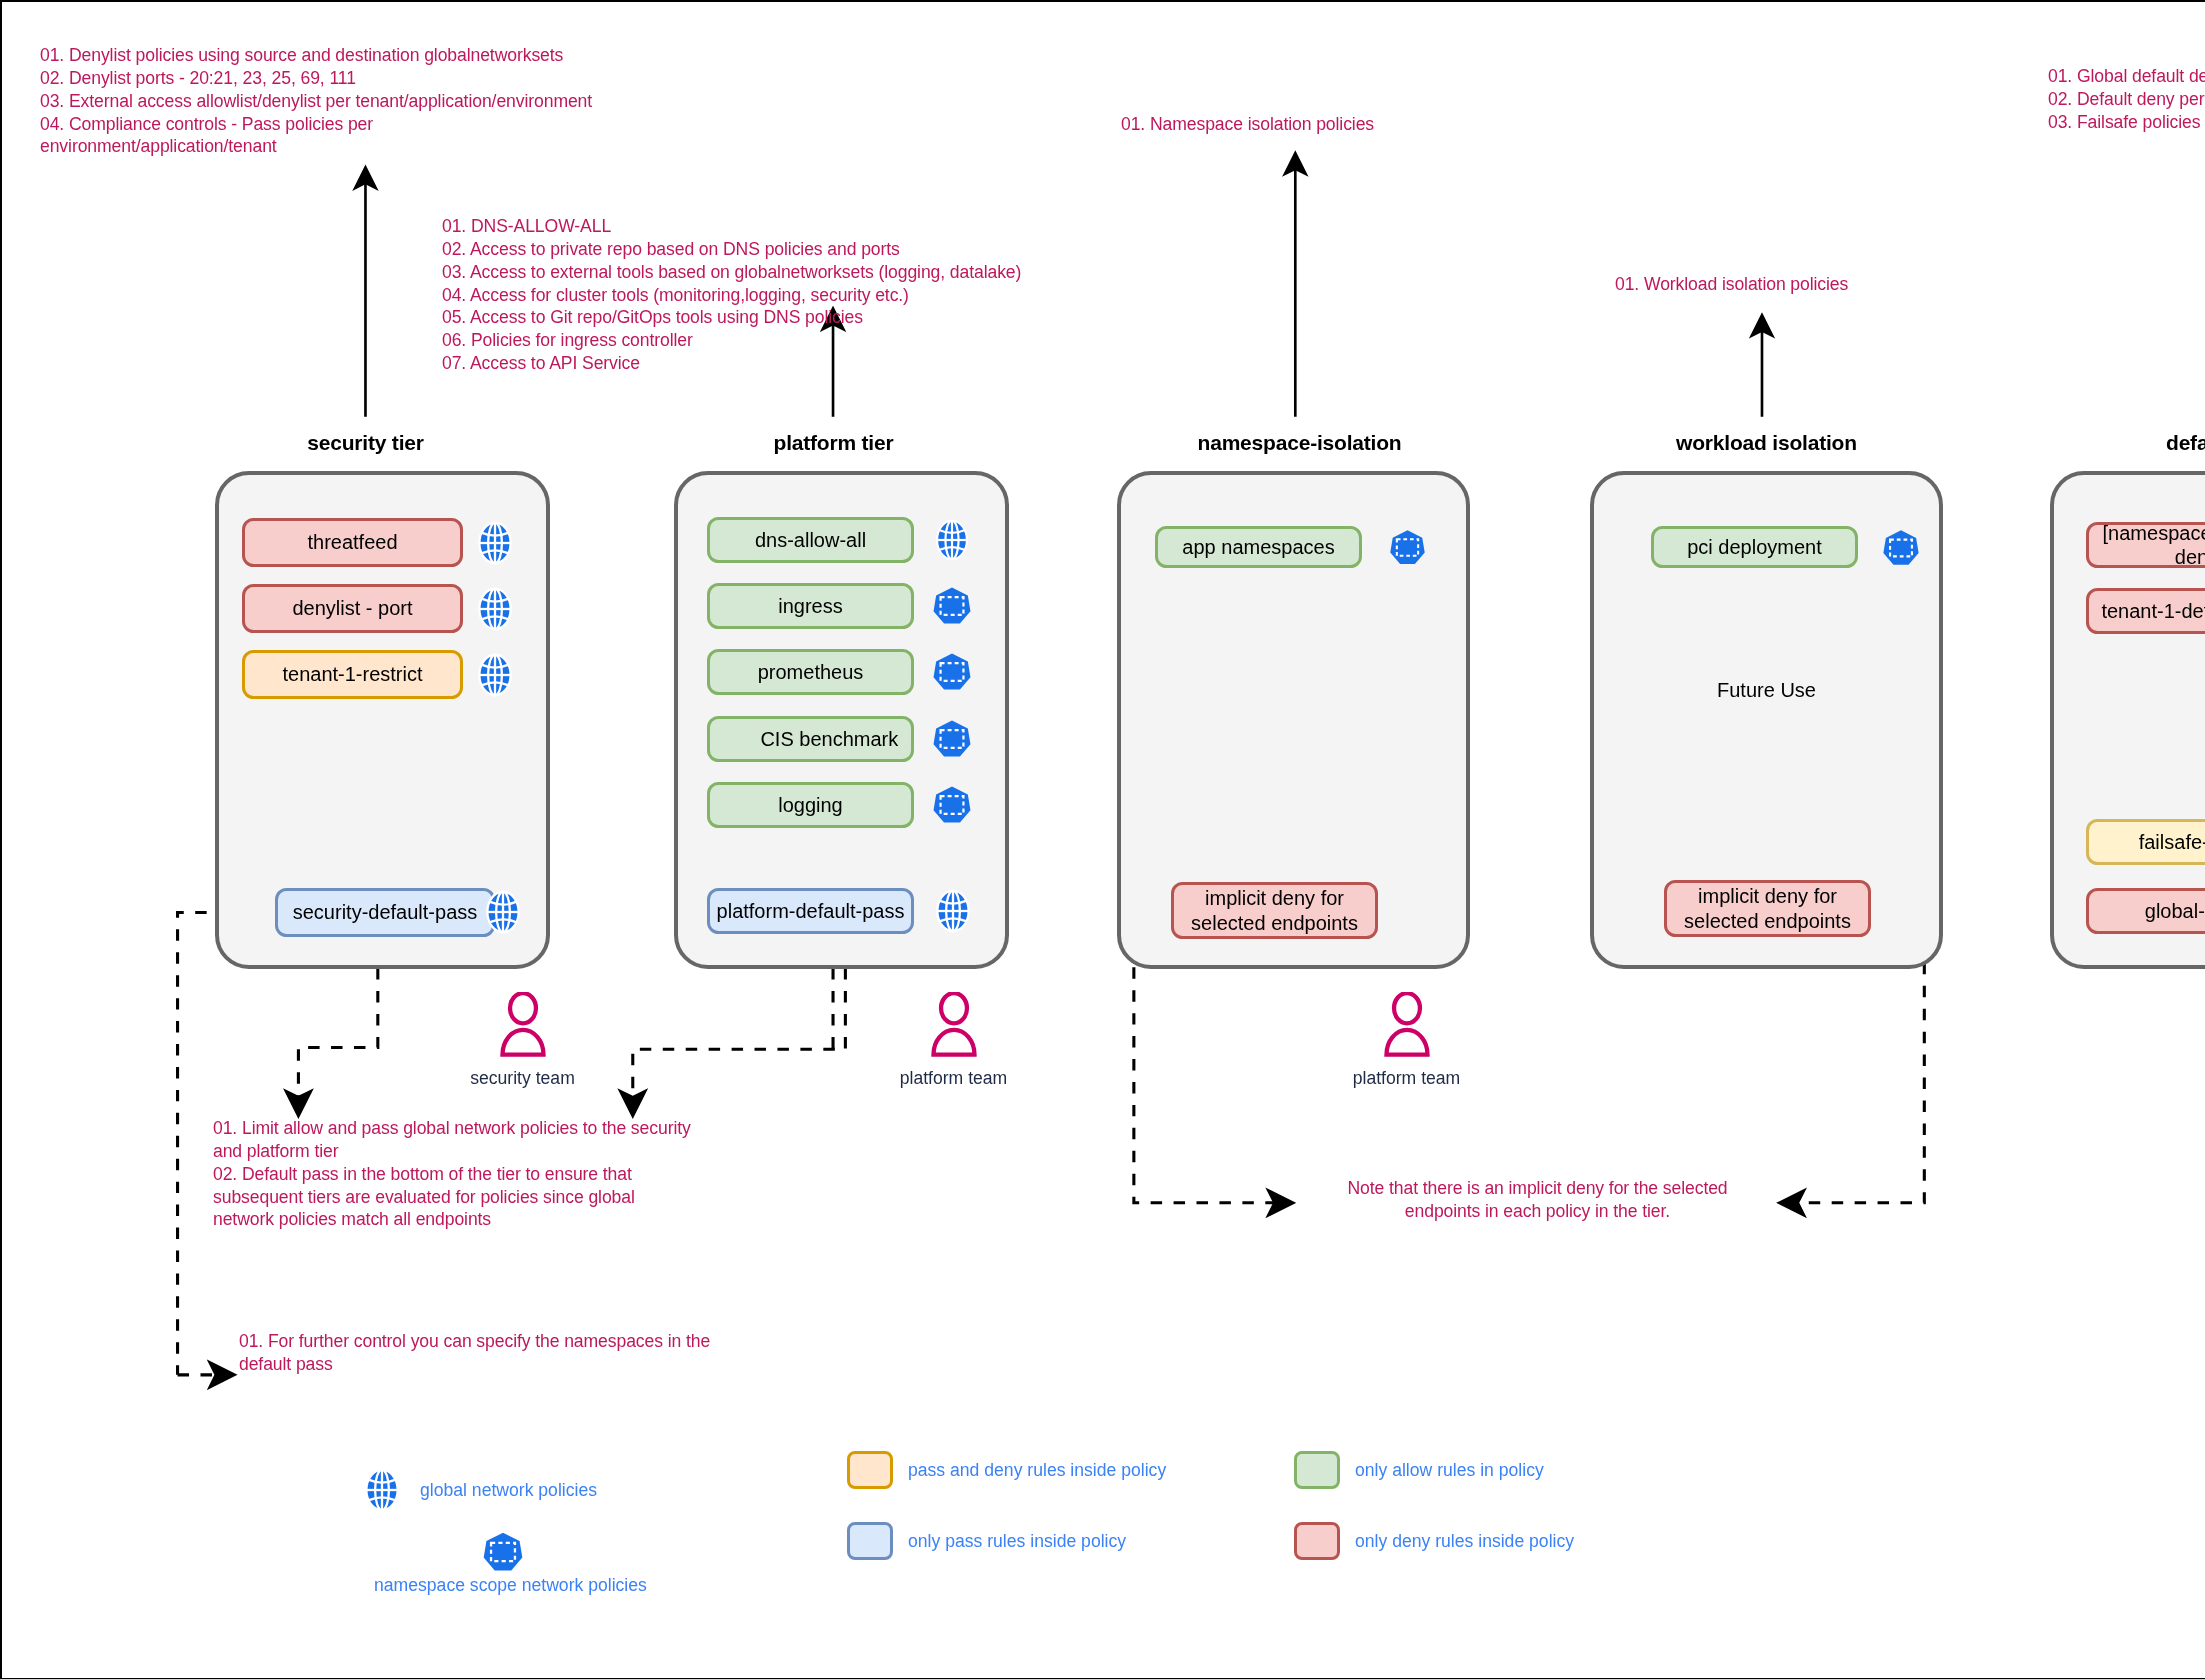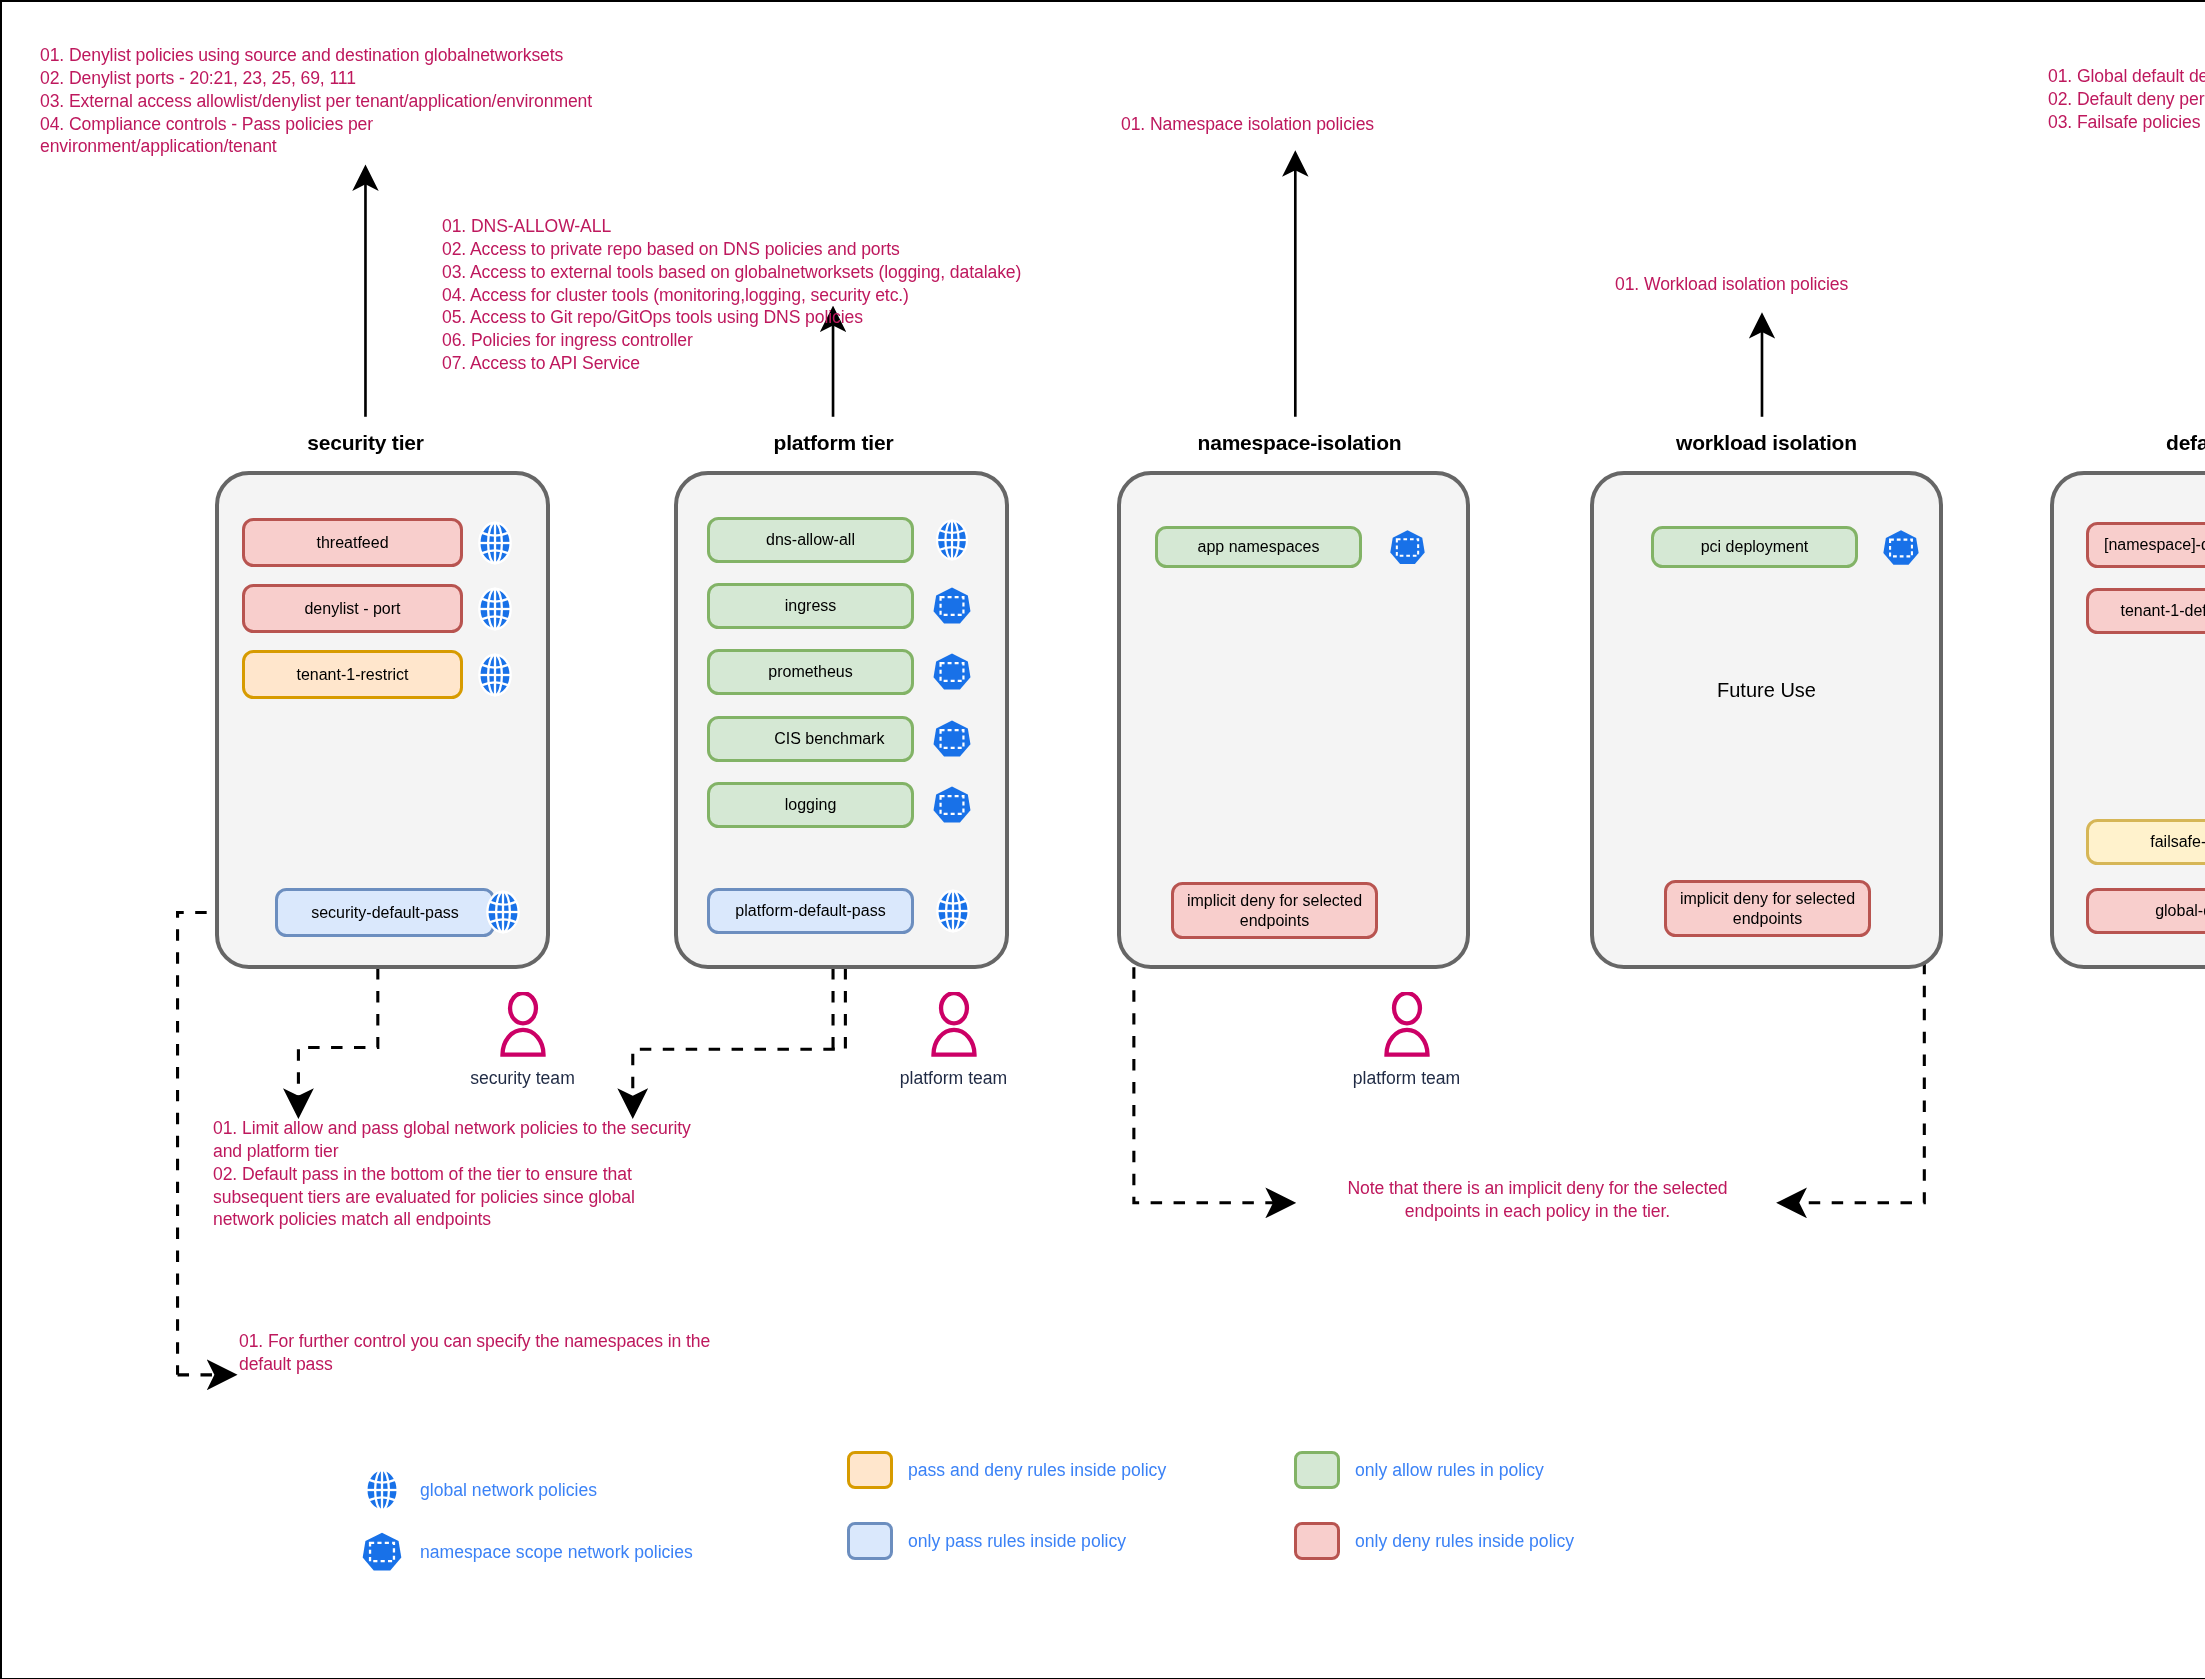--- a/index.html
+++ b/index.html
@@ -49,21 +49,21 @@
   
   .chip {
     position:absolute;
     border-radius:11.5px;
     border-width:3.5px;
     border-style:solid;
     display:flex;
     align-items:center;
     justify-content:center;
     text-align:center;
-    font-size:16px;
+    font-size:20px;
     line-height:1.22;
     color:#000;
     padding:1.8px 4.4px;
   }
   .chip.deny  { background:#f8cecc; border-color:#b85450; }
   .chip.allow { background:#d5e8d4; border-color:#82b366; }
   .chip.pass  { background:#dae8fc; border-color:#6c8ebf; }
   .chip.mixed { background:#ffe6cc; border-color:#d79b00; }
   .chip.fail  { background:#fff2cc; border-color:#d6b656; }
 
@@ -392,21 +392,21 @@
             <line x1="16" y1="50" x2="84" y2="50"></line>
             <path d="M22 28 Q50 40 78 28"></path>
             <path d="M22 72 Q50 60 78 72"></path>
             <line x1="50" y1="6" x2="50" y2="94"></line>
           </g>
         </svg>
     </div>
     <div class="legend-label">global network policies</div>
   </div>
 
-  <div class="legend-item" style="left:357px; top:1527px;">
+  <div class="legend-item" style="left:357px; top:1527px;flex-direction:column;">
     <div class="legend-ico">
       <svg viewBox="0 0 100 100">
           <path d="M50 8 L86 26 L92 62 L68 90 L32 90 L8 62 L14 26 Z" fill="#1871e8"></path>
           <rect x="24" y="30" width="52" height="40" fill="none" stroke="#fff" stroke-width="5" stroke-dasharray="9 7"></rect>
         </svg>
     </div>
     <div class="legend-label">namespace scope network policies</div>
   </div>
 
   <div class="legend-item" style="left:845px; top:1449px;">

